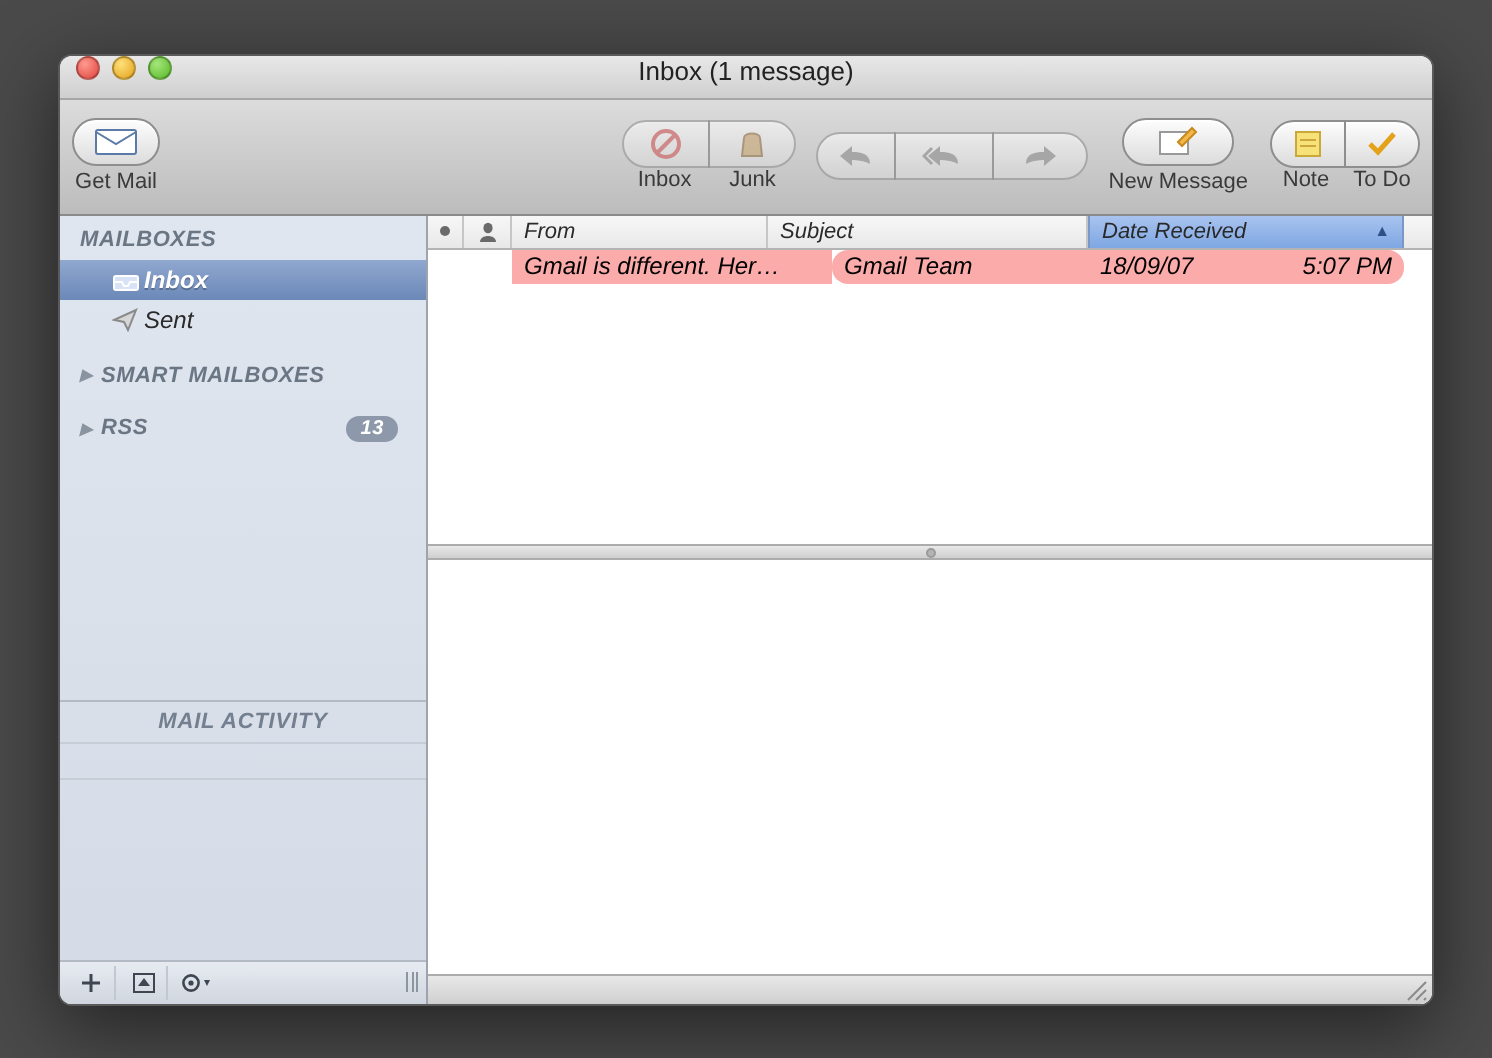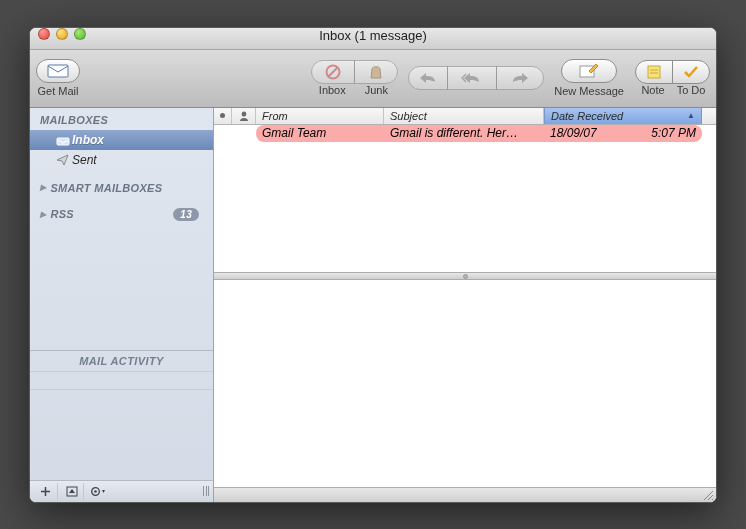--- a/index.html
+++ b/index.html
@@ -352,22 +352,22 @@
           <span>Date Received</span>
           <span class="sort-ind">▲</span>
         </div>
         <div class="col sbend"></div>
       </div>
 
       <div class="rows">
         <div class="row">
           <div class="c status"></div>
           <div class="c flag"></div>
+          <div class="c subject">Gmail is different. Her…</div>
           <div class="c from">Gmail Team</div>
-          <div class="c subject">Gmail is different. Her…</div>
           <div class="c date">
             <span>18/09/07</span>
             <span>5:07 PM</span>
           </div>
           <div class="c sbend"></div>
         </div>
       </div>
 
       <div class="splitter">
           <div class="dot"></div>

